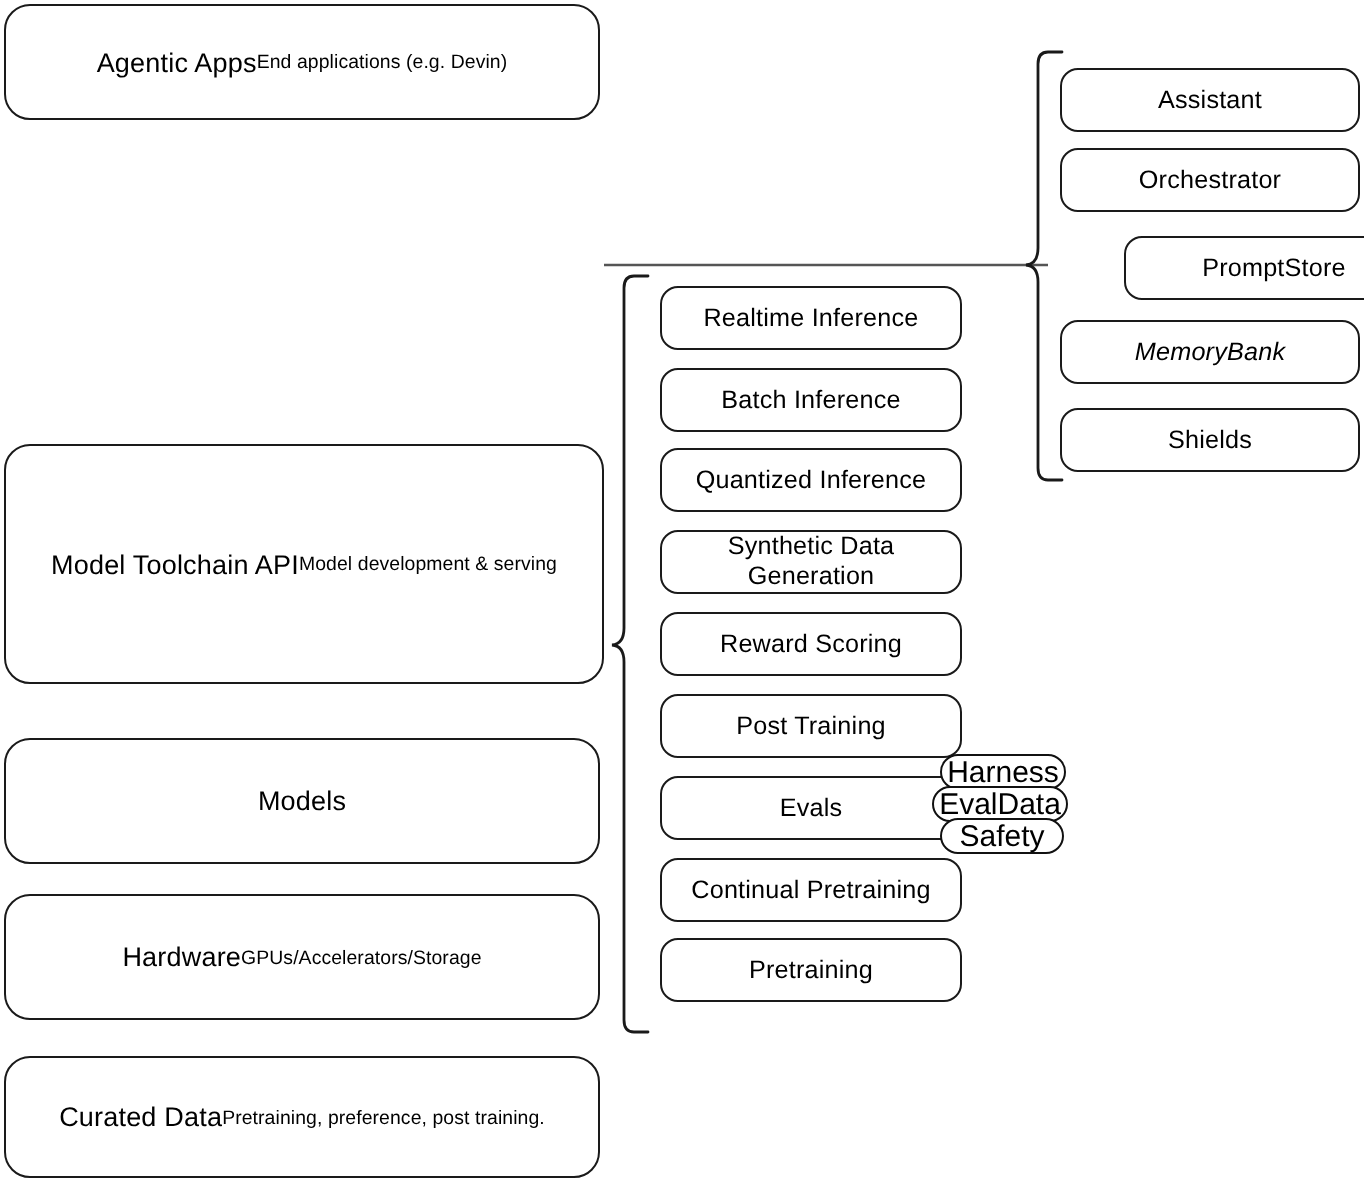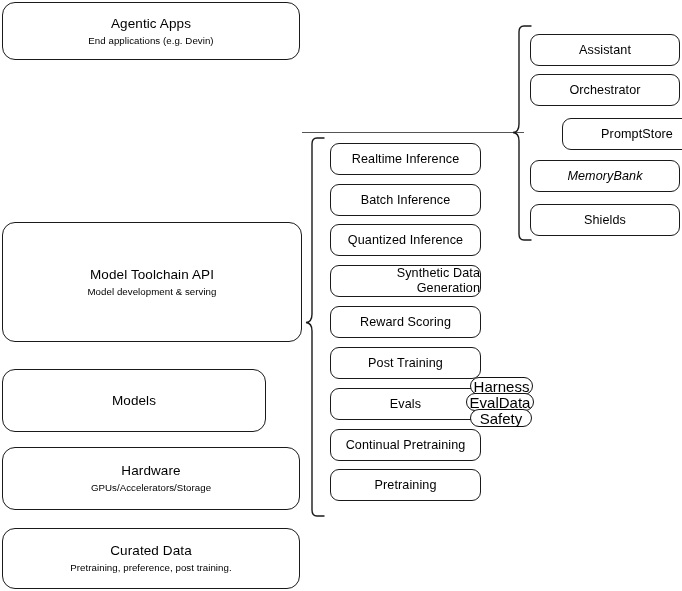--- a/index.html
+++ b/index.html
@@ -17,24 +17,24 @@
     height: 591px;
     background: #ffffff;
     overflow: hidden;
   }
   .box {
     position: absolute;
     box-sizing: border-box;
     border: 1.3px solid #1a1a1a;
     background: #ffffff;
     display: flex;
-    flex-direction: column;
+    flex-direction: row;
     align-items: center;
     justify-content: center;
-    text-align: right;
+    text-align: center;
     border-radius: 11px;
   }
   .box .title {
     font-size: 13.5px;
     line-height: 17px;
     color: #000;
     letter-spacing: 0.1px;
   }
   .box .subtitle {
     font-size: 9.7px;
@@ -87,21 +87,21 @@
     <div class="title">Agentic Apps</div>
     <div class="subtitle">End applications (e.g. Devin)</div>
   </div>
 
 
   <div class="box layer-box" style="left:2px;top:222px;width:300px;height:120px;">
     <div class="title">Model Toolchain API</div>
     <div class="subtitle">Model development &amp; serving</div>
   </div>
 
-  <div class="box layer-box" style="left:2px;top:369px;width:264px;height:63px;">
+  <div class="box layer-box" style="left:2px;top:369px;width:298px;height:63px;">
     <div class="title">Models</div>
   </div>
 
   <div class="box layer-box" style="left:2px;top:447px;width:298px;height:63px;">
     <div class="title">Hardware</div>
     <div class="subtitle">GPUs/Accelerators/Storage</div>
   </div>
 
   <div class="box layer-box" style="left:2px;top:528px;width:298px;height:61px;">
     <div class="title">Curated Data</div>

